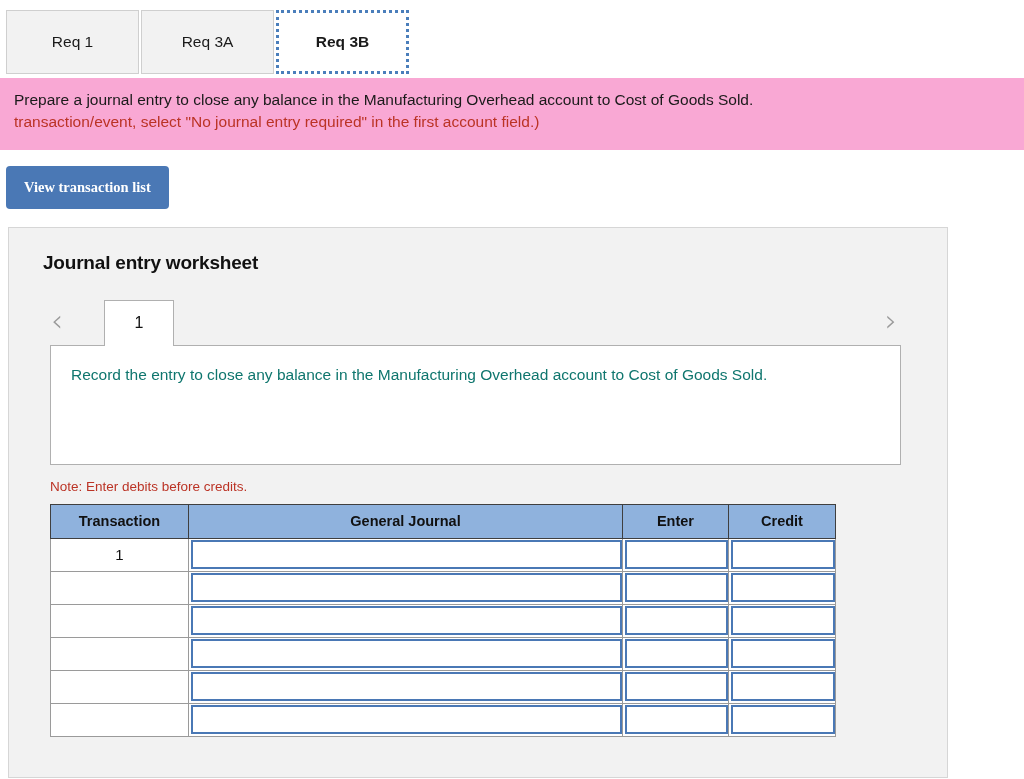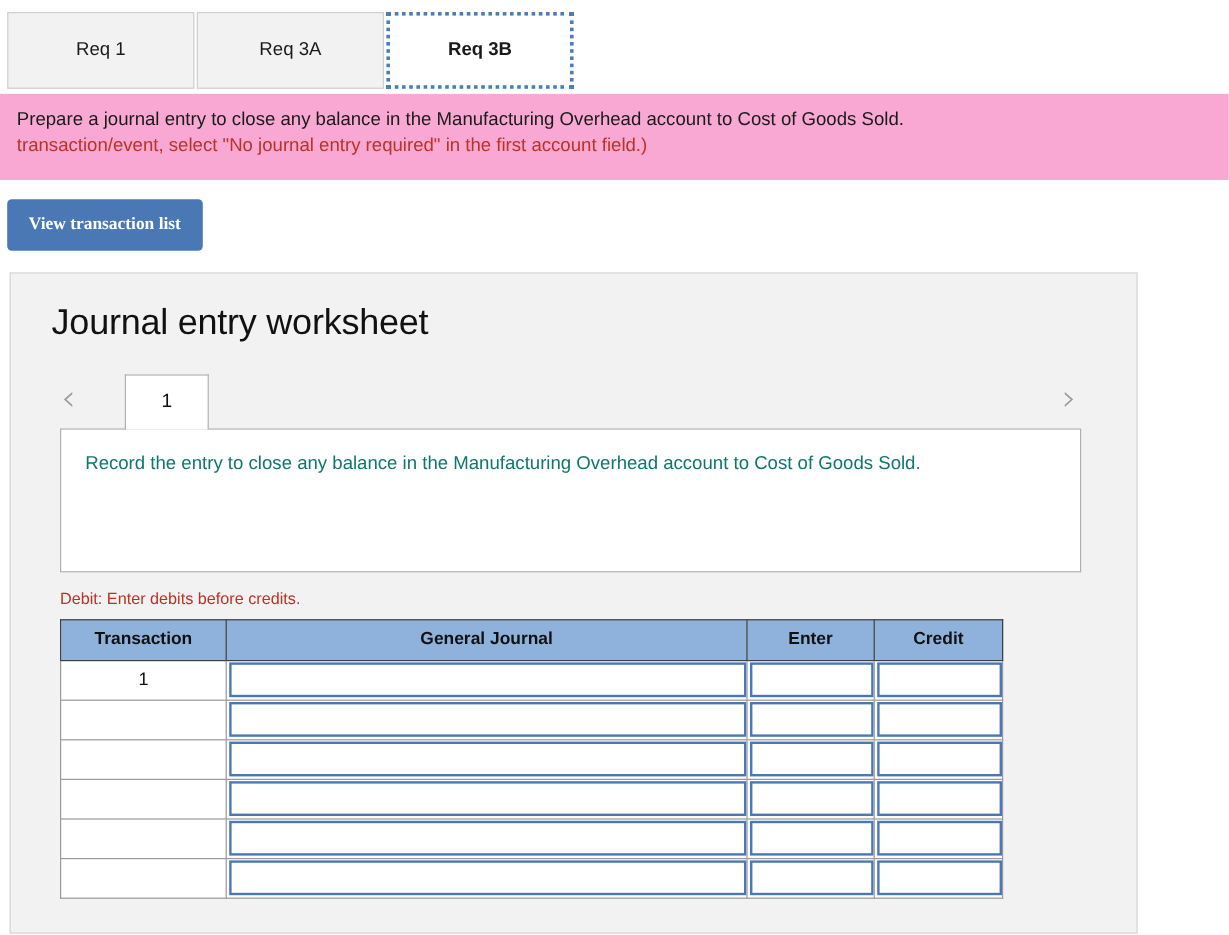--- a/index.html
+++ b/index.html
@@ -15,21 +15,21 @@
   .tabstrip {
     position: relative;
     height: 78px;
     padding: 10px 0 0 6px;
     display: flex;
     align-items: flex-start;
     background: #ffffff;
   }
   .reqtab {
     height: 64px;
-    width: 156px;
+    width: 133px;
     margin-right: 2px;
     background: #f2f2f2;
     border: 1px solid #cfcfcf;
     display: flex;
     align-items: center;
     justify-content: center;
     font-size: 15.5px;
     color: #1a1a1a;
     cursor: pointer;
   }
@@ -74,22 +74,22 @@
   
   .panel {
     margin: 18px 0 0 8px;
     width: 940px;
     background: #f2f2f2;
     border: 1px solid #d6d6d6;
     padding: 20px 0 0 0;
     min-height: 551px;
   }
   .panel-title {
-    font-size: 30px;
-    font-weight: normal;
+    font-size: 19px;
+    font-weight: bold;
     color: #111111;
     margin: 4px 0 0 34px;
     letter-spacing: -0.2px;
   }
 
   
   .pager {
     position: relative;
     margin: 26px 0 0 34px;
     height: 45px;
@@ -216,21 +216,21 @@
   <div class="panel-title">Journal entry worksheet</div>
 
   <div class="pager">
     <span class="chev chev-left">‹</span>
     <div class="sheet-tab">1</div>
     <span class="chev chev-right">›</span>
   </div>
 
   <div class="descbox">Record the entry to close any balance in the Manufacturing Overhead account to Cost of Goods Sold.</div>
 
-  <div class="note">Debit: Enter debits before credits.</div>
+  <div class="note">Note: Enter debits before credits.</div>
 
   <table class="jtable">
     <colgroup>
       <col class="col-tx">
         <col class="col-gj">
         <col class="col-deb">
         <col class="col-cred">
     </colgroup>
     <thead>
       <tr>

